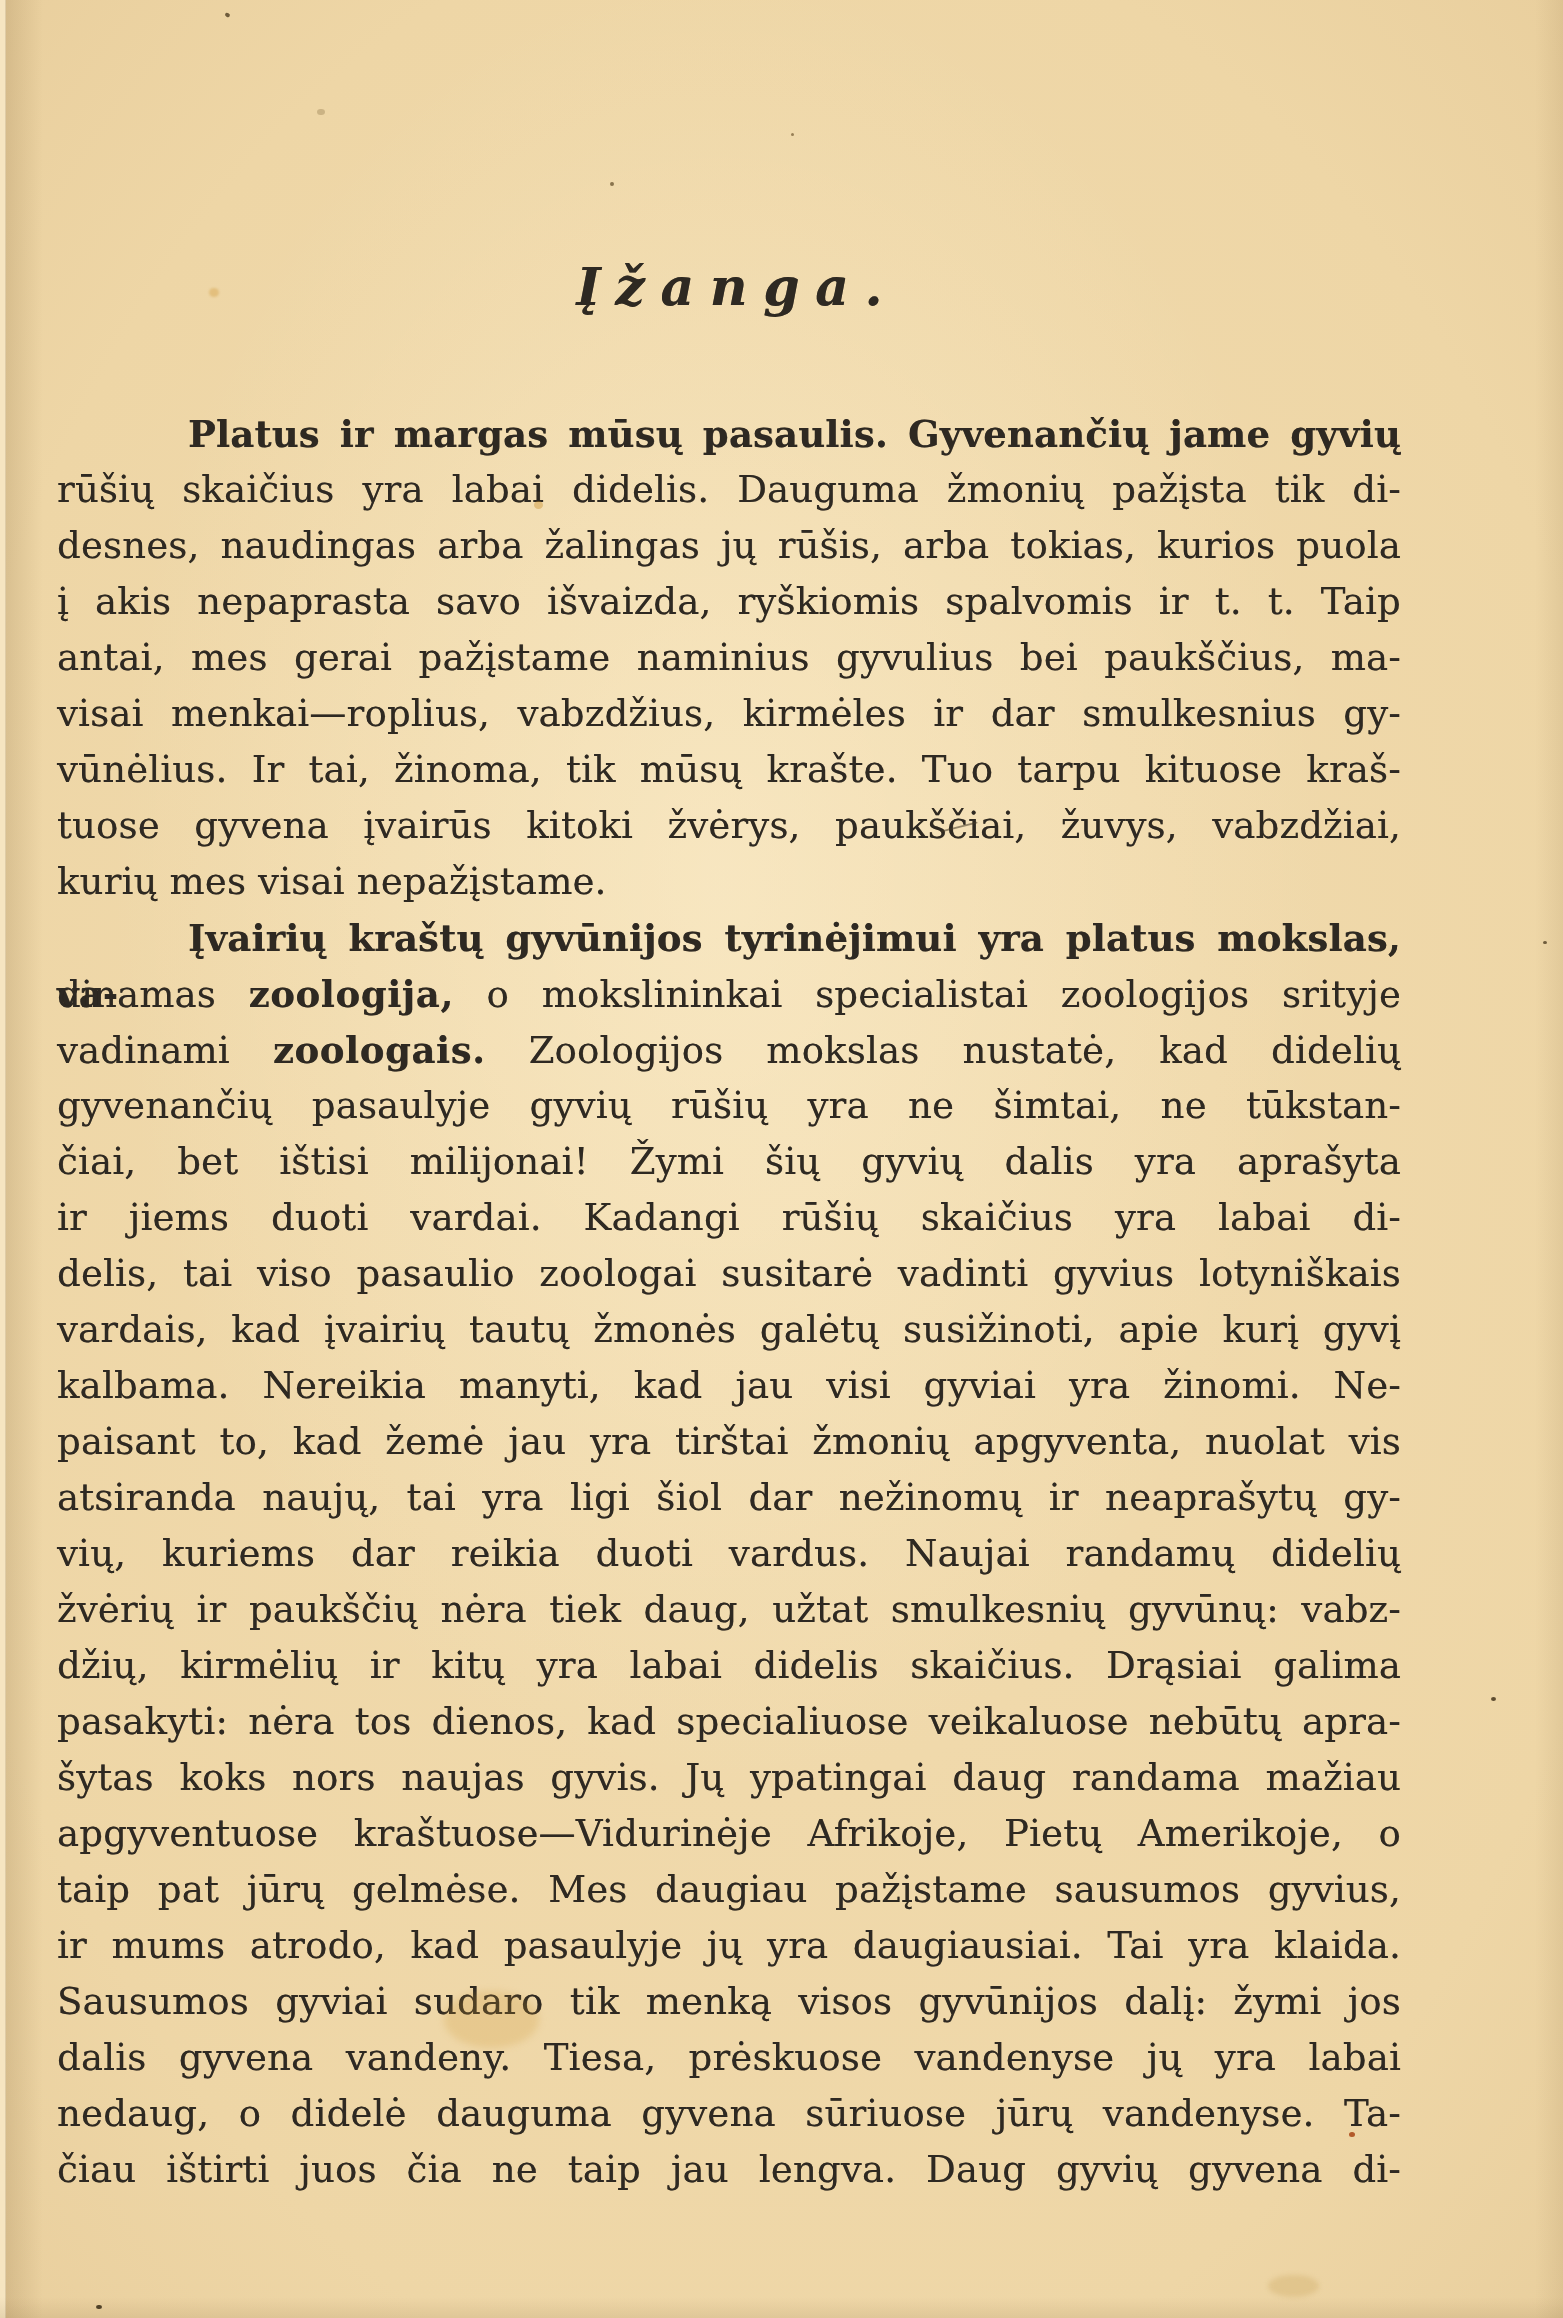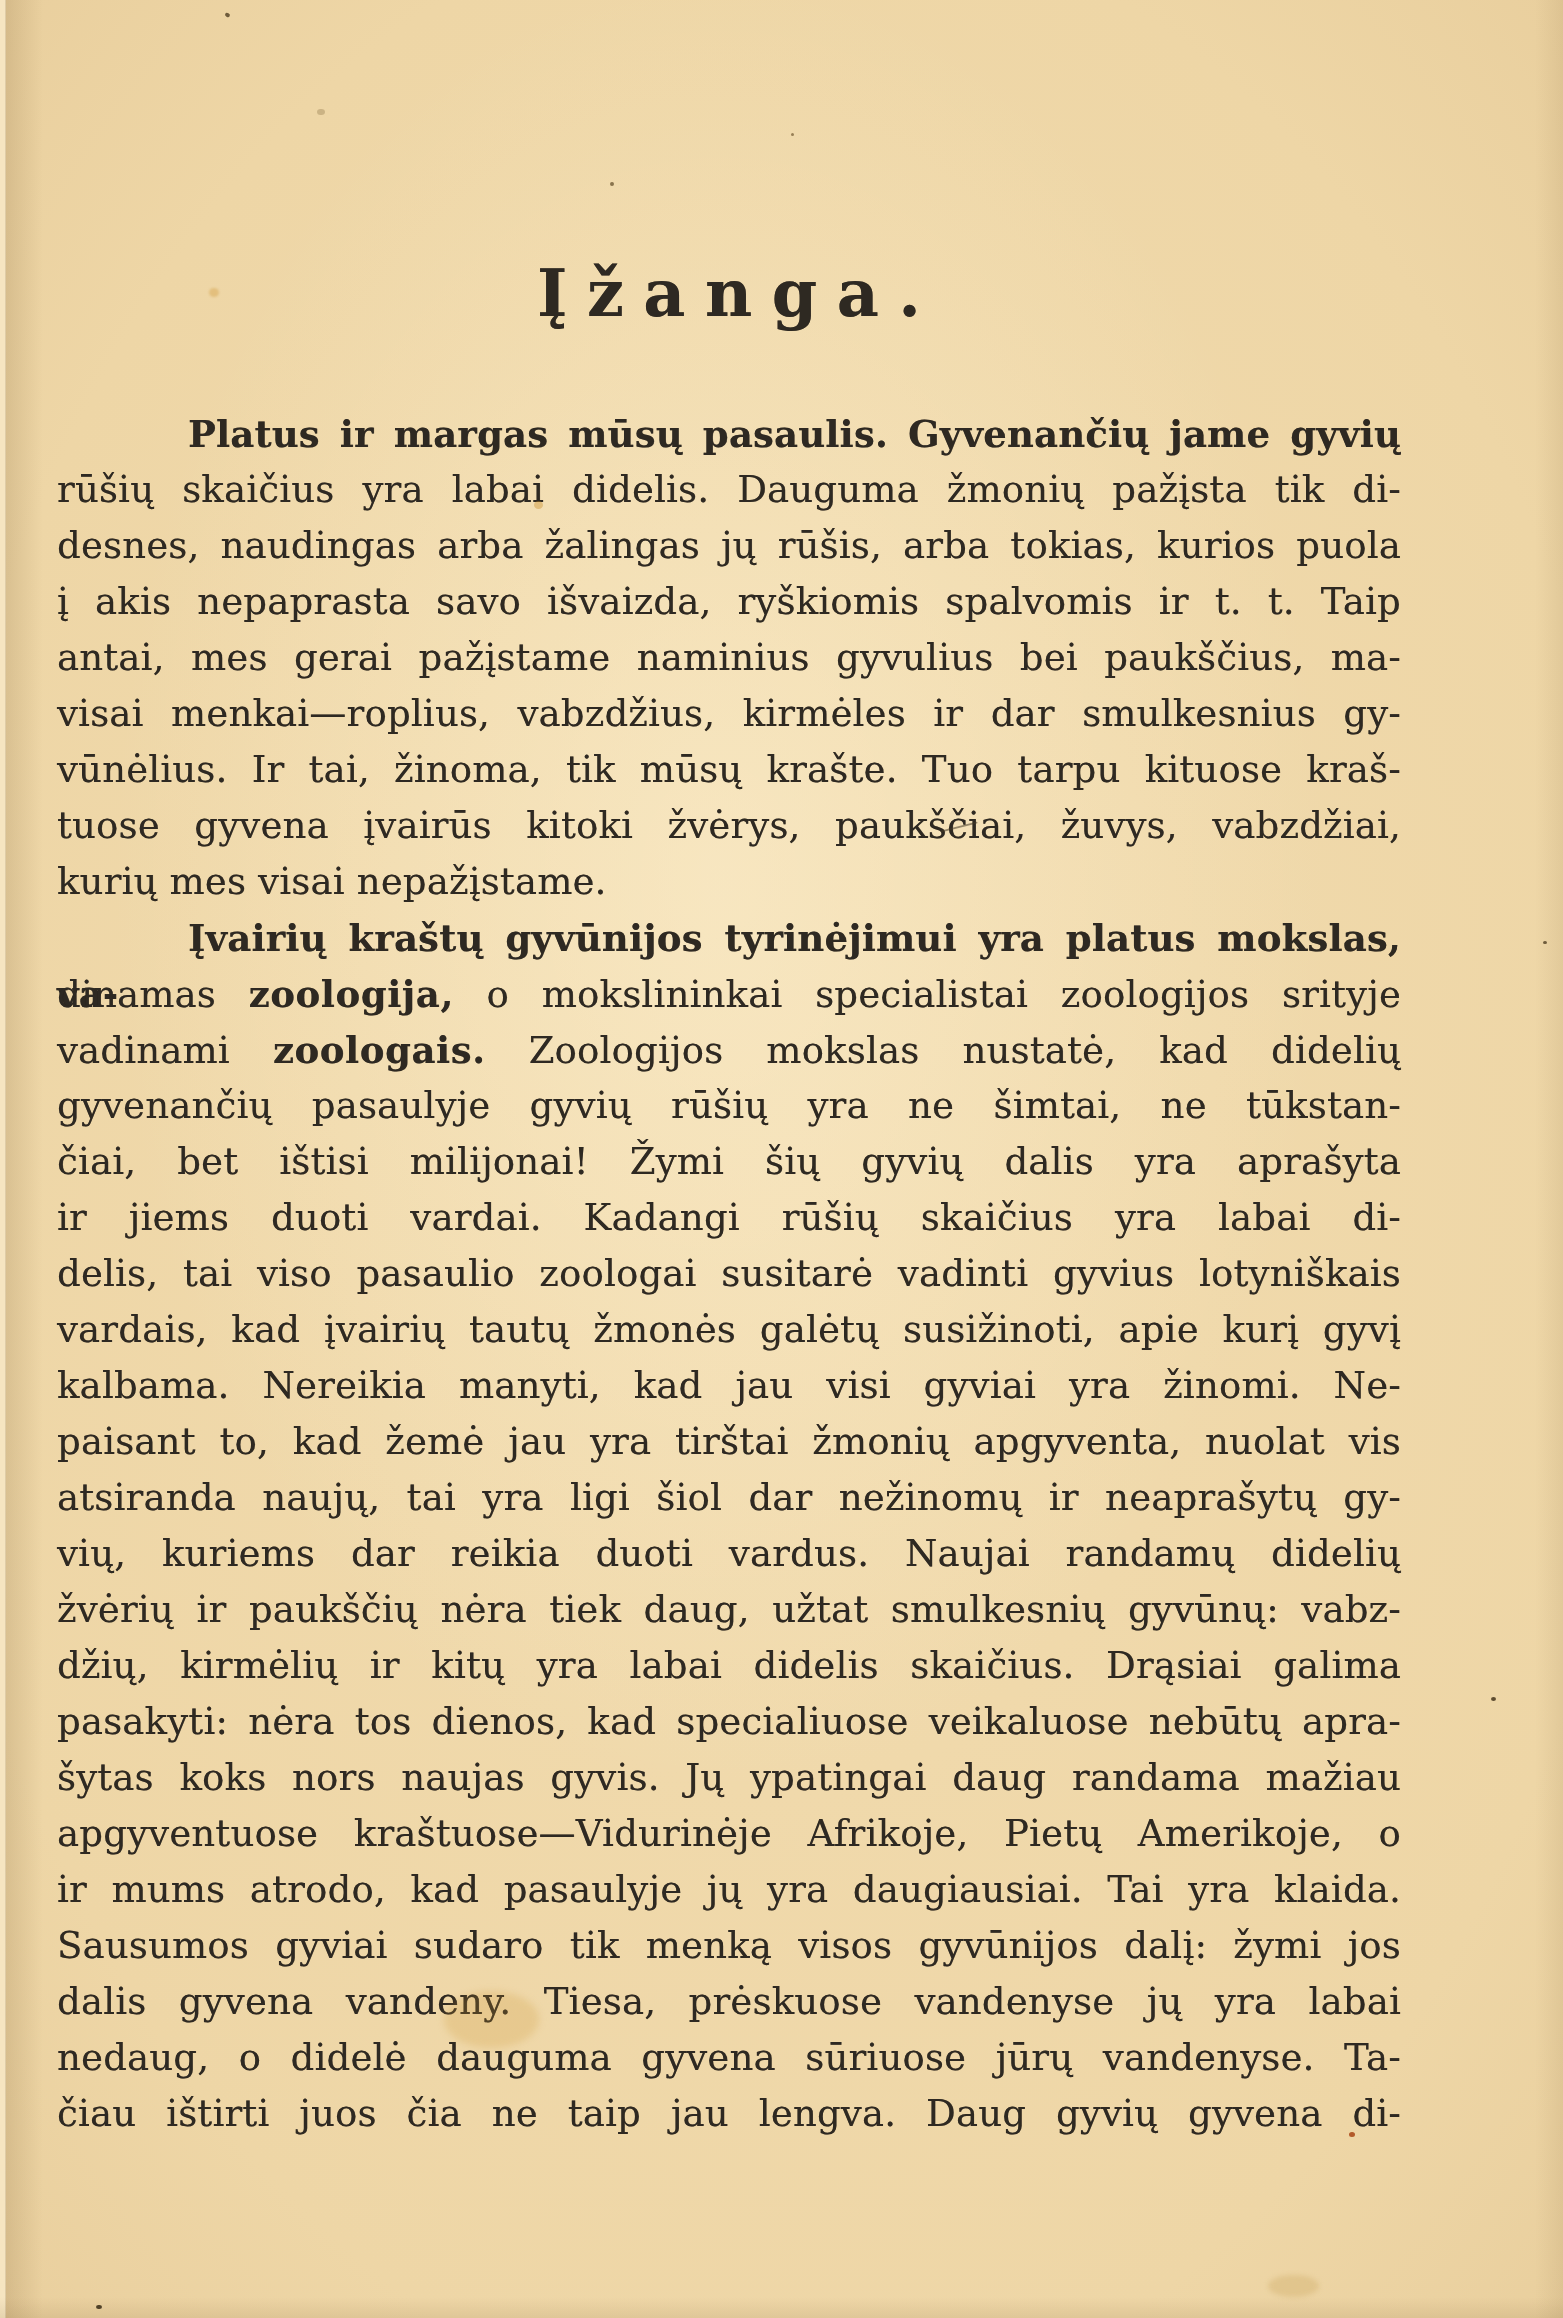--- a/index.html
+++ b/index.html
@@ -23,21 +23,21 @@
   .edge-shadow{position:absolute;left:5px;top:0;width:38px;height:100%;
     background:linear-gradient(90deg, rgba(110,80,35,.17), rgba(110,80,35,0));}
   .edge-right{position:absolute;right:0;top:0;width:29px;height:100%;
     background:linear-gradient(270deg, rgba(110,80,35,.10), rgba(110,80,35,0));}
   .edge-bottom{position:absolute;left:0;bottom:0;width:100%;height:21.6px;
     background:linear-gradient(0deg, rgba(110,80,35,.12), rgba(110,80,35,0));}
 
   .title{
     position:absolute;left:57px;top:261px;width:1344px;margin:0;
     text-align:center;color:var(--ink);
-    font-size:65px;line-height:1;font-weight:bold;
+    font-size:52px;line-height:1;font-style:italic;font-weight:bold;
     letter-spacing:.30em;padding-left:.30em;box-sizing:border-box;
     text-shadow:0 0 0.6px rgba(40,30,20,.55);
   }
   .text-block{
     position:absolute;left:57px;top:406px;width:1344px;
     font-size:37px;line-height:56px;color:var(--ink);
     letter-spacing:0.2px;
     text-shadow:0.2px 0.2px 0 rgba(40,30,20,.55);
   }
   .line{
@@ -103,20 +103,21 @@
         <div class="line"><span>vardais, kad įvairių tautų žmonės galėtų susižinoti, apie kurį gyvį</span></div>
         <div class="line"><span>kalbama. Nereikia manyti, kad jau visi gyviai yra žinomi. Ne-</span></div>
         <div class="line"><span>paisant to, kad žemė jau yra tirštai žmonių apgyventa, nuolat vis</span></div>
         <div class="line"><span>atsiranda naujų, tai yra ligi šiol dar nežinomų ir neaprašytų gy-</span></div>
         <div class="line"><span>vių, kuriems dar reikia duoti vardus. Naujai randamų didelių</span></div>
         <div class="line"><span>žvėrių ir paukščių nėra tiek daug, užtat smulkesnių gyvūnų: vabz-</span></div>
         <div class="line"><span>džių, kirmėlių ir kitų yra labai didelis skaičius. Drąsiai galima</span></div>
         <div class="line"><span>pasakyti: nėra tos dienos, kad specialiuose veikaluose nebūtų apra-</span></div>
         <div class="line"><span>šytas koks nors naujas gyvis. Jų ypatingai daug randama mažiau</span></div>
         <div class="line"><span>apgyventuose kraštuose—Vidurinėje Afrikoje, Pietų Amerikoje, o</span></div>
+        <div class="line"><span>taip pat jūrų gelmėse. Mes daugiau pažįstame sausumos gyvius,</span></div>
         <div class="line"><span>ir mums atrodo, kad pasaulyje jų yra daugiausiai. Tai yra klaida.</span></div>
         <div class="line"><span>Sausumos gyviai sudaro tik menką visos gyvūnijos dalį: žymi jos</span></div>
         <div class="line"><span>dalis gyvena vandeny. Tiesa, prėskuose vandenyse jų yra labai</span></div>
         <div class="line"><span>nedaug, o didelė dauguma gyvena sūriuose jūrų vandenyse. Ta-</span></div>
         <div class="line"><span>čiau ištirti juos čia ne taip jau lengva. Daug gyvių gyvena di-</span></div>
       </div>
     </div>
 
   <div class="speck s1"></div>
   <div class="speck s2"></div>

